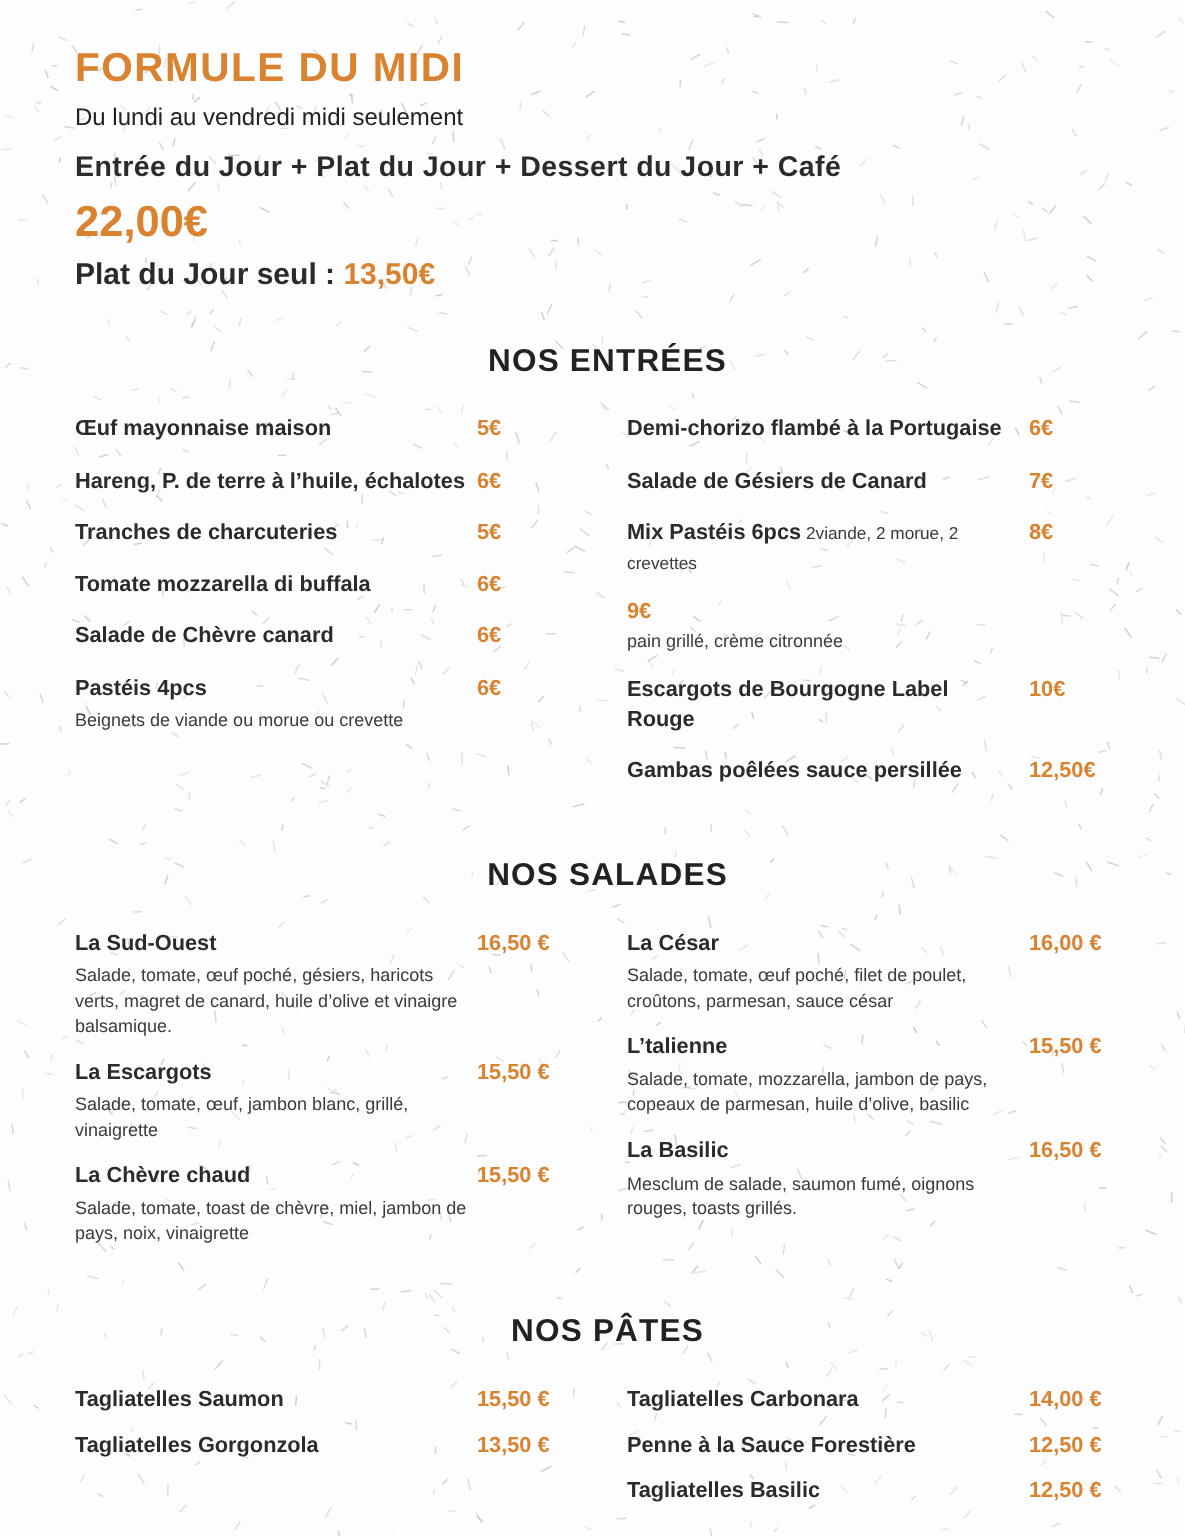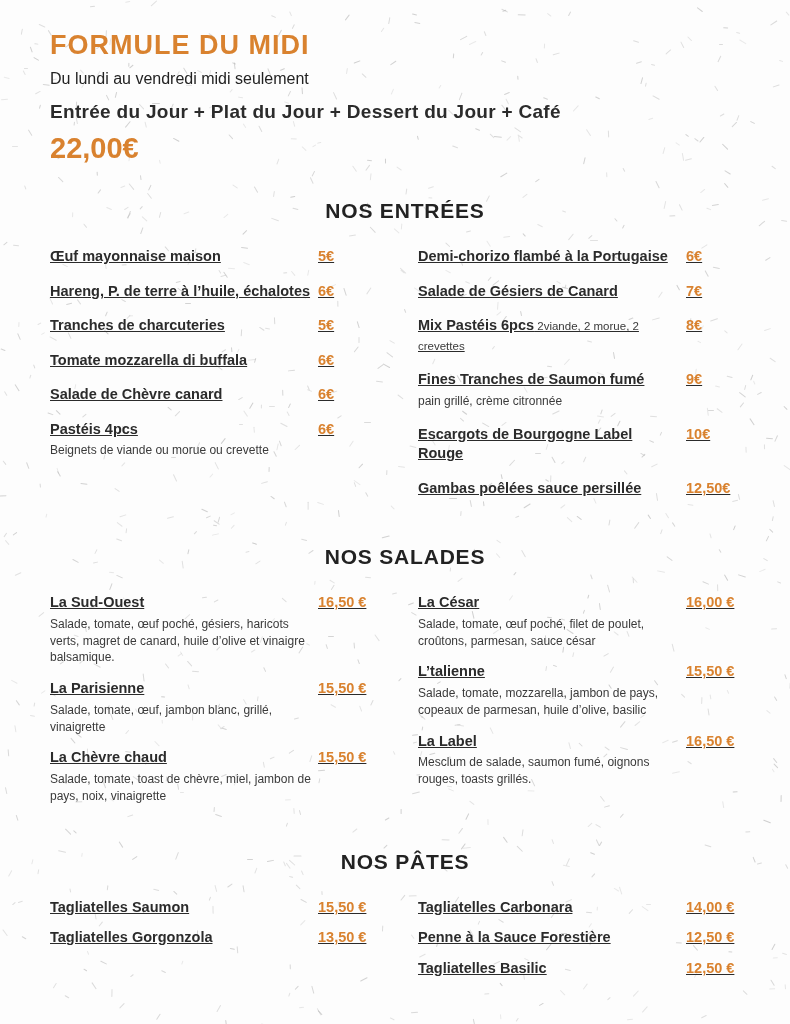--- a/index.html
+++ b/index.html
@@ -49,21 +49,21 @@
     text-align: center;
     font-size: 21px;
     font-weight: bold;
     letter-spacing: 0.8px;
     color: #222;
     margin-bottom: 24px;
   }
   .columns { display: flex; gap: 26px; }
   .column { flex: 1; min-width: 0; }
   .item { margin-bottom: 15px; }
-  .item-line { display: flex; align-items: baseline; text-decoration: underline; }
+  .item-line { display: flex; align-items: baseline; }
   .item-name { flex: 1; font-size: 14.5px; font-weight: bold; color: #2b2b2b; line-height: 1.35; padding-right: 6px; }
   .inline-note { font-size: 11.5px; font-weight: normal; color: #3a3a3a; }
   .item-price { flex: 0 0 74px; font-size: 14.5px; font-weight: bold; color: var(--accent); white-space: nowrap; }
   .item-note { font-size: 12px; color: #3a3a3a; line-height: 1.4; margin-top: 3px; padding-right: 80px; }
   .section-salades .item { margin-bottom: 13px; }
   .section-salades .item-note, .section-pates .item-note { font-size: 12px; }
   .section-pates .item { margin-bottom: 11px; }
 </style>
 </head>
 <body>
@@ -968,20 +968,21 @@
       <i style="left: 351.5px; top: 829.5px; width: 6.1px; transform: rotate(321deg); opacity: 0.31; background: rgb(168, 168, 168);"></i>
       <i style="left: 513.3px; top: 573.1px; width: 4.2px; transform: rotate(308deg); opacity: 0.51; background: rgb(168, 168, 168);"></i>
     </div>
   <div class="content">
 
     <header class="menu-header">
       <h1 class="menu-title">FORMULE DU MIDI</h1>
       <p class="menu-subtitle">Du lundi au vendredi midi seulement</p>
       <p class="menu-formula">Entrée du Jour + Plat du Jour + Dessert du Jour + Café</p>
       <p class="menu-formula-price">22,00€</p>
+      <p class="plat-seul"><span>Plat du Jour seul :</span> <span class="accent">13,50€</span></p>
     </header>
 
     <main class="menu-sections" id="sections">
         <section class="menu-section section-entrees">
           <h2 class="section-title">NOS ENTRÉES</h2>
           <div class="columns">
             <div class="column">
               <div class="item">
                 <div class="item-line">
                   <span class="item-name">Œuf mayonnaise maison</span>
@@ -1034,21 +1035,20 @@
                 </div>
               </div>
               <div class="item">
                 <div class="item-line">
                   <span class="item-name">Mix Pastéis 6pcs<span class="inline-note"> 2viande, 2 morue, 2 crevettes</span></span>
                   <span class="item-price">8€</span>
                 </div>
               </div>
               <div class="item">
                 <div class="item-line">
-                  <span class="item-name">Fines Tranches de Saumon fumé</span>
                   <span class="item-price">9€</span>
                 </div>
                 <div class="item-note">pain grillé, crème citronnée</div>
               </div>
               <div class="item">
                 <div class="item-line">
                   <span class="item-name">Escargots de Bourgogne Label Rouge</span>
                   <span class="item-price">10€</span>
                 </div>
               </div>
@@ -1067,21 +1067,21 @@
             <div class="column">
               <div class="item">
                 <div class="item-line">
                   <span class="item-name">La Sud-Ouest</span>
                   <span class="item-price">16,50 €</span>
                 </div>
                 <div class="item-note">Salade, tomate, œuf poché, gésiers, haricots verts, magret de canard, huile d’olive et vinaigre balsamique.</div>
               </div>
               <div class="item">
                 <div class="item-line">
-                  <span class="item-name">La Parisienne</span>
+                  <span class="item-name">La Escargots</span>
                   <span class="item-price">15,50 €</span>
                 </div>
                 <div class="item-note">Salade, tomate, œuf, jambon blanc, grillé, vinaigrette</div>
               </div>
               <div class="item">
                 <div class="item-line">
                   <span class="item-name">La Chèvre chaud</span>
                   <span class="item-price">15,50 €</span>
                 </div>
                 <div class="item-note">Salade, tomate, toast de chèvre, miel, jambon de pays, noix, vinaigrette</div>
@@ -1097,21 +1097,21 @@
               </div>
               <div class="item">
                 <div class="item-line">
                   <span class="item-name">L’talienne</span>
                   <span class="item-price">15,50 €</span>
                 </div>
                 <div class="item-note">Salade, tomate, mozzarella, jambon de pays, copeaux de parmesan, huile d’olive, basilic</div>
               </div>
               <div class="item">
                 <div class="item-line">
-                  <span class="item-name">La Label</span>
+                  <span class="item-name">La Basilic</span>
                   <span class="item-price">16,50 €</span>
                 </div>
                 <div class="item-note">Mesclum de salade, saumon fumé, oignons rouges, toasts grillés.</div>
               </div>
             </div>
           </div>
         </section>
         <section class="menu-section section-pates">
           <h2 class="section-title">NOS PÂTES</h2>
           <div class="columns">

